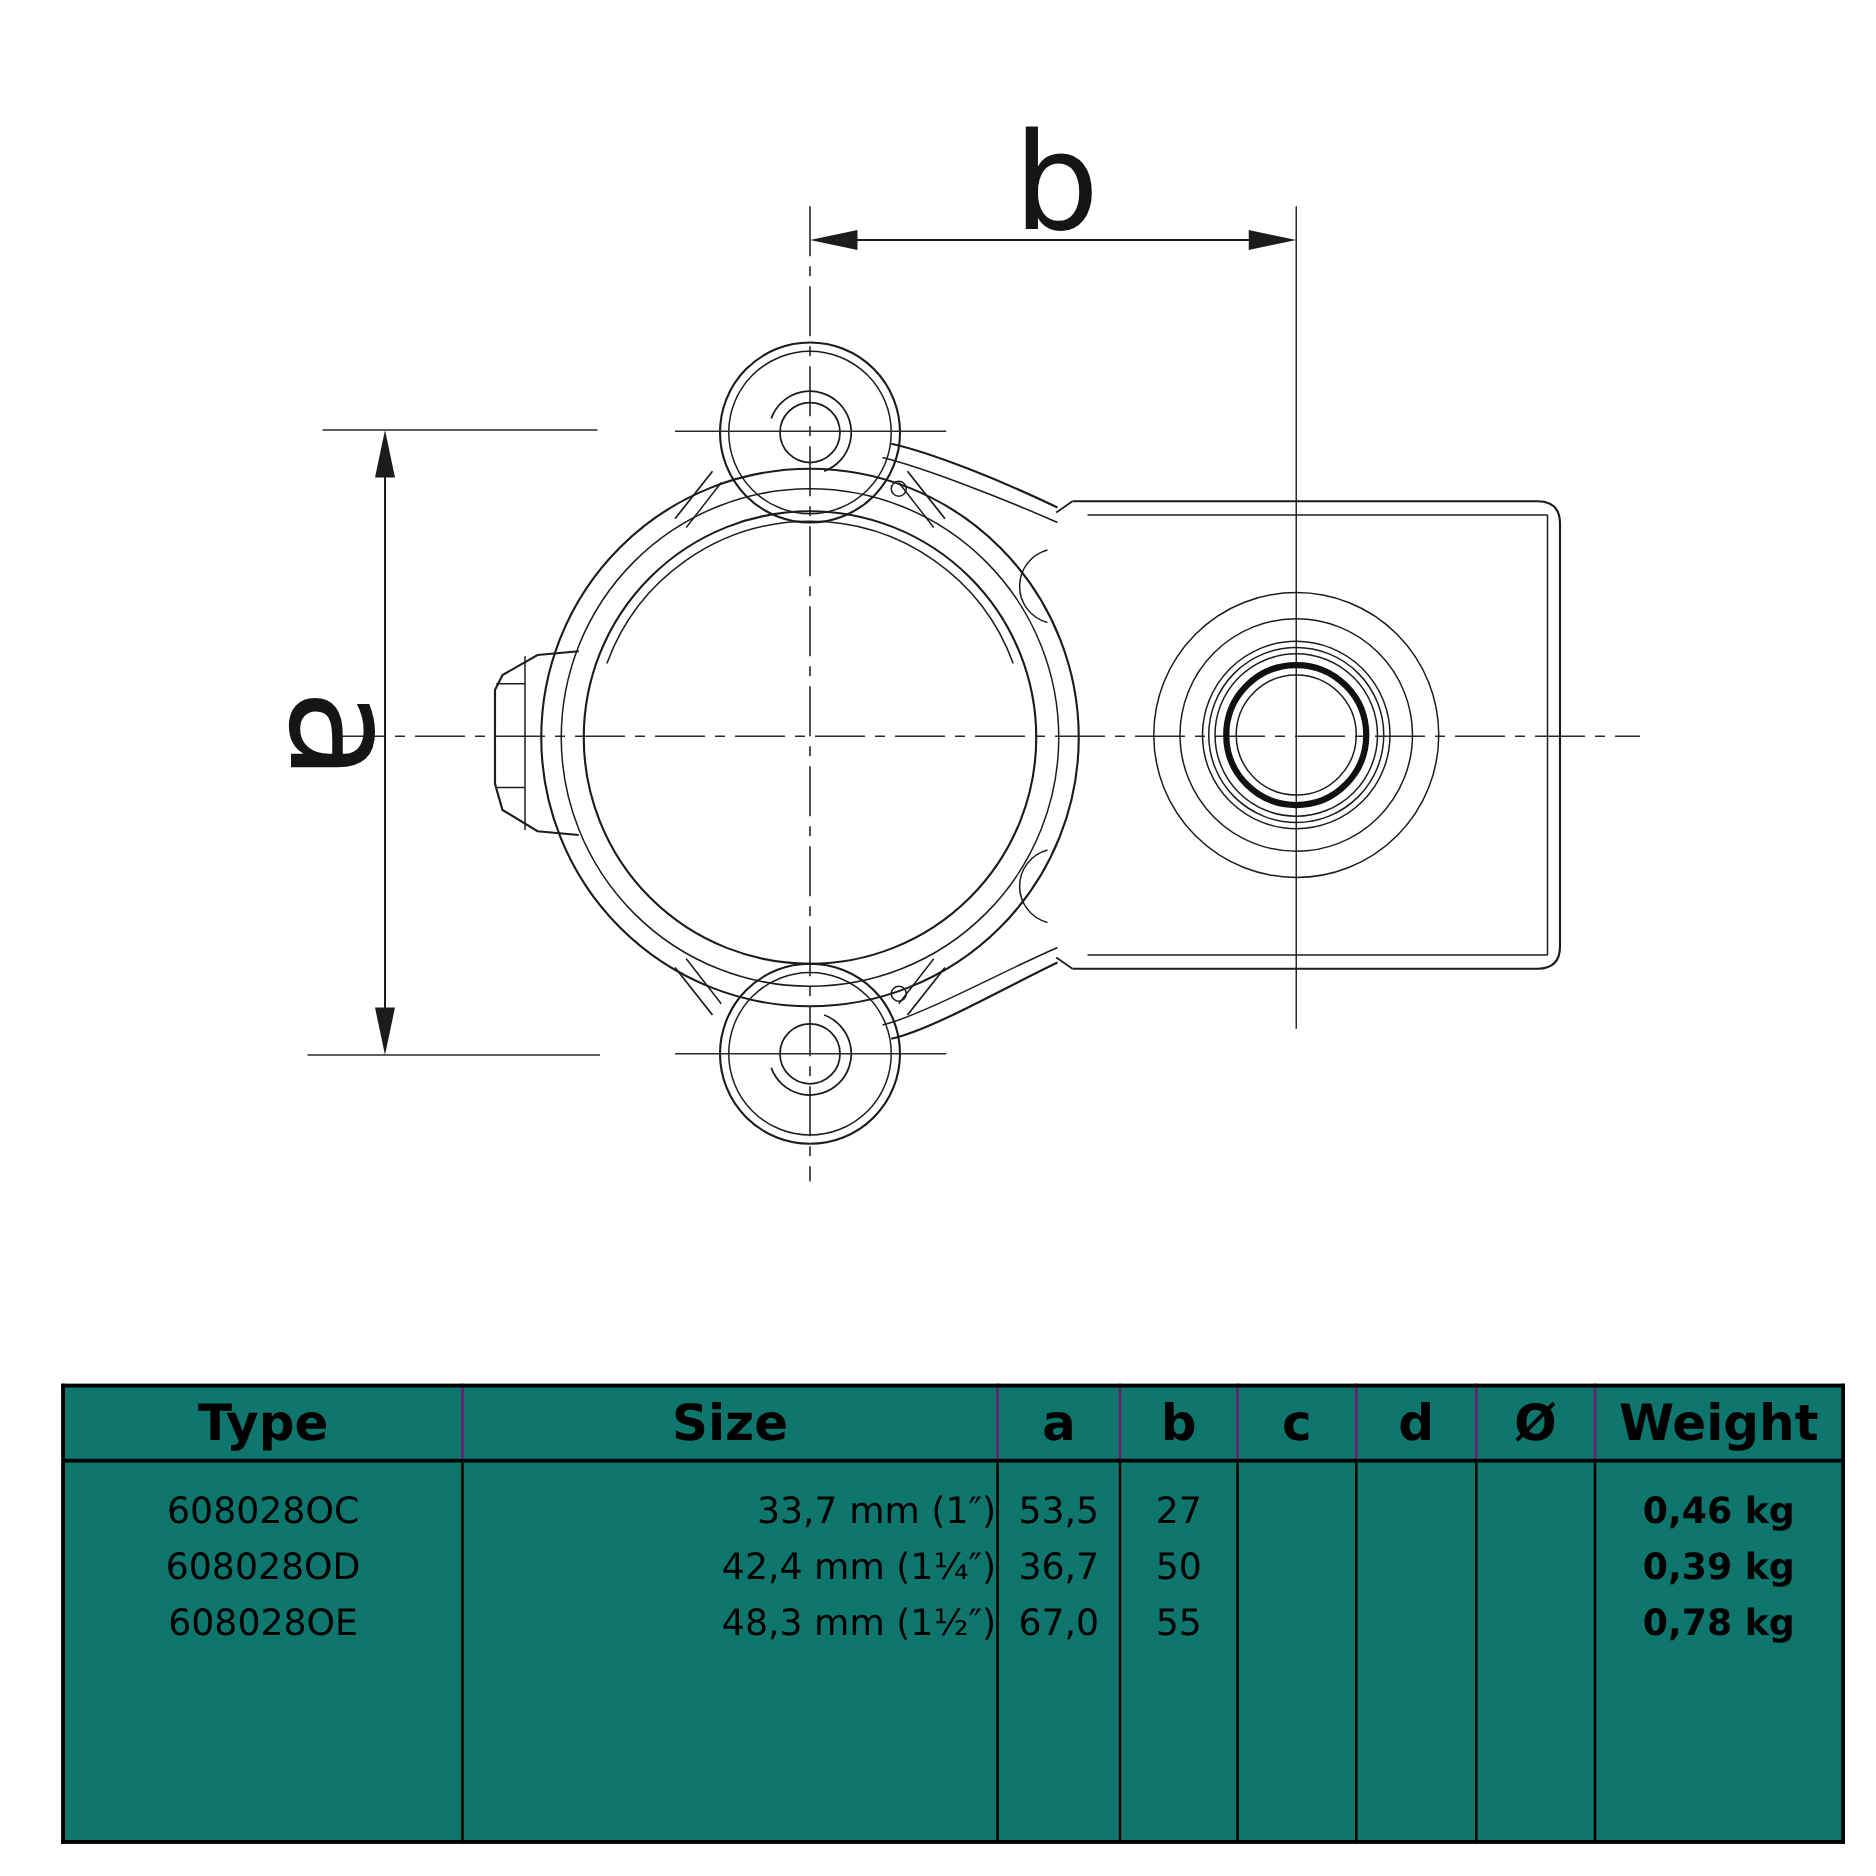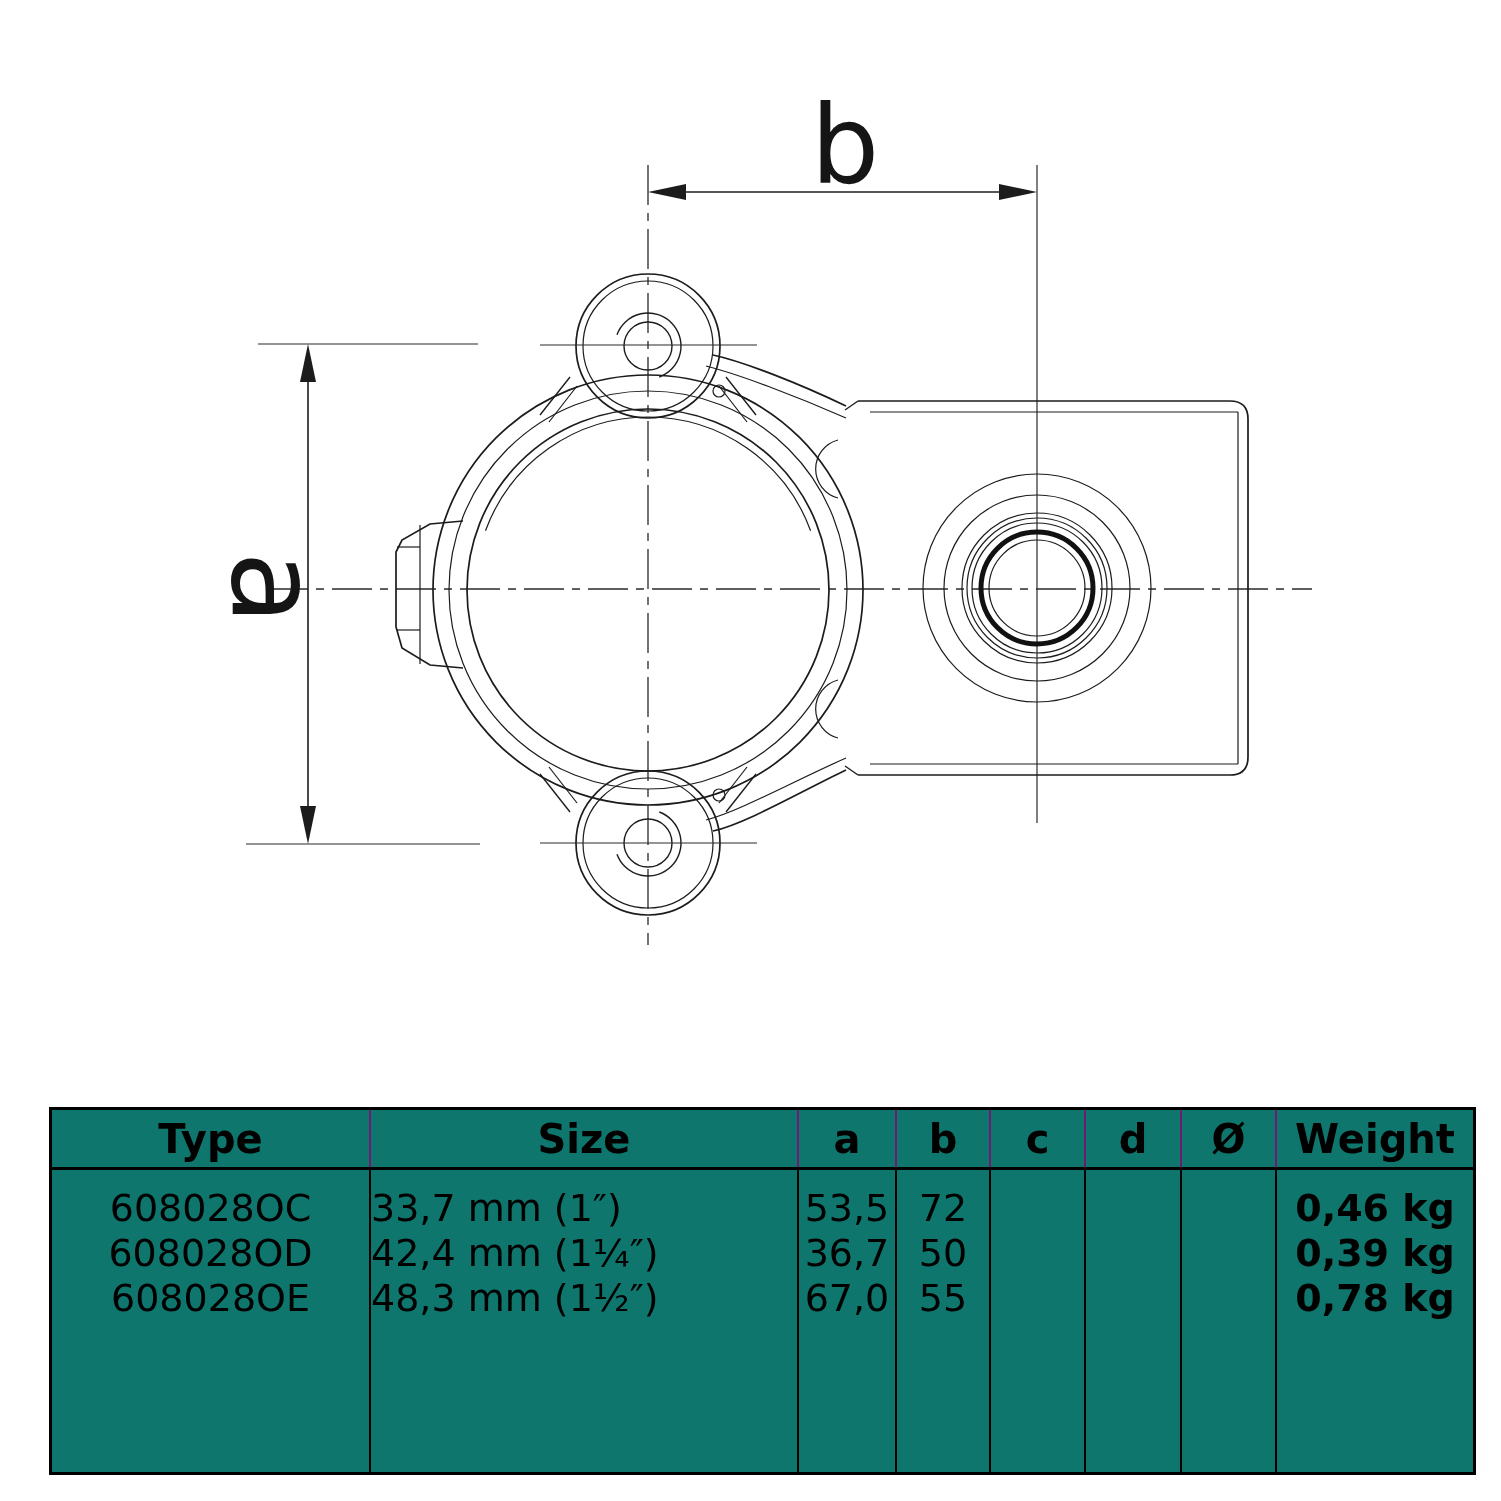--- a/index.html
+++ b/index.html
@@ -19,25 +19,25 @@
   .dimtext   {fill:#151515;font-family:"DejaVu Sans","Liberation Sans",sans-serif;font-weight:400;}
 
   
   #spec-table-wrap{position:absolute;left:49px;top:1107px;}
   table.spec{border-collapse:collapse;table-layout:fixed;width:1407px;background:#0f766e;
              border:3px solid #000;}
   table.spec th{border-left:2px solid #701a75;border-bottom:3px solid #000;
                 height:57px;font-size:40px;font-weight:bold;color:#000;
                 text-align:center;vertical-align:middle;padding:0;}
   table.spec td{border-left:2px solid #000;height:286px;vertical-align:top;
-                padding:16px 0 0 0;font-size:38px;color:#000;}
+                padding:16px 0 0 0;font-size:29px;color:#000;}
   table.spec th:first-child, table.spec td:first-child{border-left:none;}
   .cell-line{line-height:45px;white-space:nowrap;}
   .col-type  {width:317px;} td.col-type   {text-align:center;}
-  .col-size  {width:426px;} td.col-size   {text-align:left;padding-left:44px;width:382px;}
+  .col-size  {width:426px;} td.col-size   {text-align:right;padding-left:44px;width:382px;}
   .col-a     {width:96px;}  td.col-a      {text-align:center;}
   .col-b     {width:92px;}  td.col-b      {text-align:center;}
   .col-c     {width:93px;}  td.col-c      {text-align:center;}
   .col-d     {width:94px;}  td.col-d      {text-align:center;}
   .col-diameter{width:93px;} td.col-diameter{text-align:center;}
   .col-weight{width:196px;font-weight:bold;} td.col-weight {text-align:center;}
 </style>
 </head>
 <body>
 
@@ -161,21 +161,21 @@
               <div class="cell-line">33,7 mm (1″)</div>
               <div class="cell-line">42,4 mm (1¼″)</div>
               <div class="cell-line">48,3 mm (1½″)</div>
             </td>
             <td class="col-a">
               <div class="cell-line">53,5</div>
               <div class="cell-line">36,7</div>
               <div class="cell-line">67,0</div>
             </td>
             <td class="col-b">
-              <div class="cell-line">72</div>
+              <div class="cell-line">27</div>
               <div class="cell-line">50</div>
               <div class="cell-line">55</div>
             </td>
             <td class="col-c">
               <div class="cell-line">&nbsp;</div>
               <div class="cell-line">&nbsp;</div>
               <div class="cell-line">&nbsp;</div>
             </td>
             <td class="col-d">
               <div class="cell-line">&nbsp;</div>

